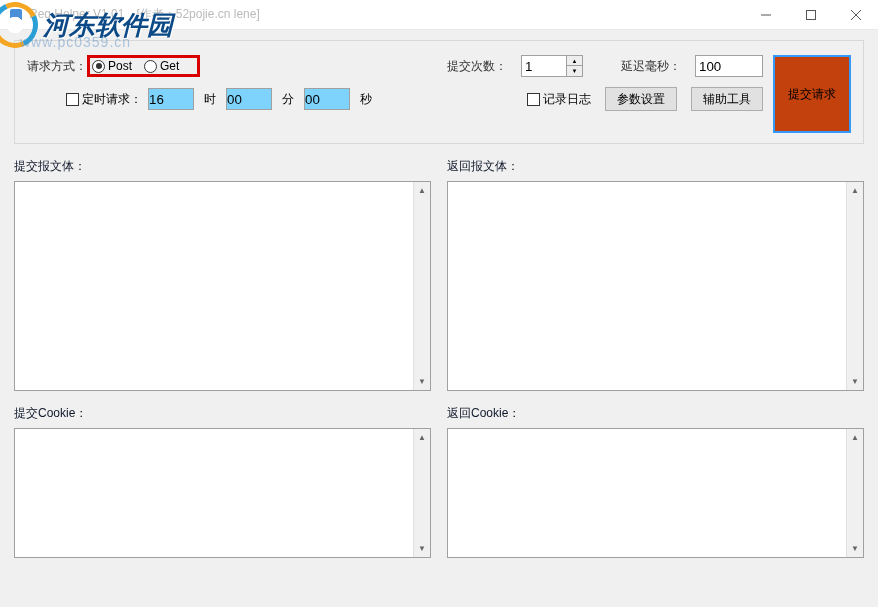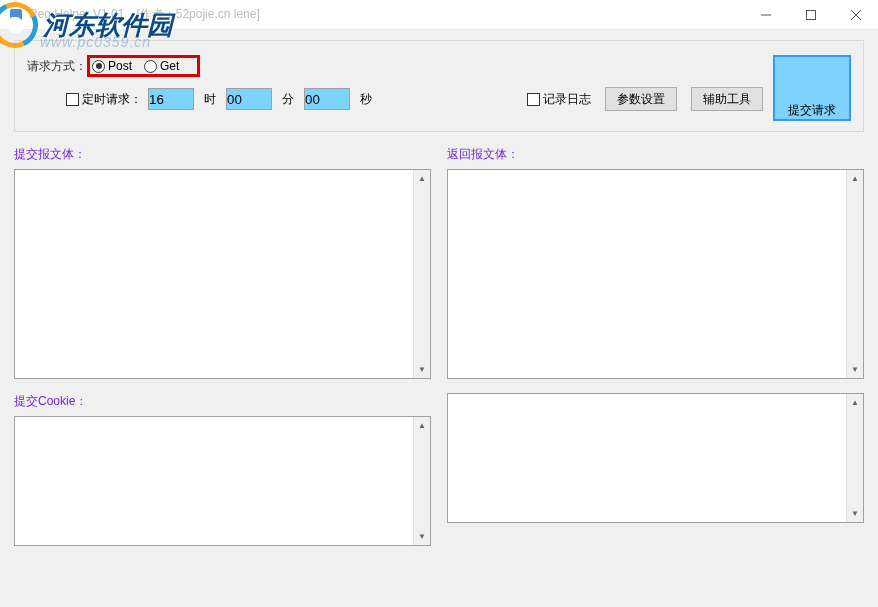--- a/index.html
+++ b/index.html
@@ -85,24 +85,23 @@
       font-size: 26px;
       font-weight: bold;
       color: #0c4a87;
       font-style: italic;
       text-shadow: 1px 1px 0 #fff;
       text-align: center;
     }
     .wm-text2 {
       position: absolute;
       top: 32px;
-      left: 48px;
+      left: 28px;
       font-size: 14px;
       color: rgba(100,150,200,0.5);
-      font-style: italic;
       letter-spacing: 1px;
     }
     .top-group {
       border: 1px solid #d8d8d8;
       padding: 14px 12px 10px 12px;
       background: #f0f0f0;
       margin-bottom: 14px;
     }
     .row {
       display: flex;
@@ -117,25 +116,25 @@
     .url-input {
       flex: 1;
       height: 22px;
       border: 1px solid #a0a0a0;
       background: #fff;
       padding: 0 4px;
       margin-right: 10px;
     }
     .submit-btn {
       width: 78px;
-      height: 66px;
+      height: 78px;
       border: 2px solid #3399ff;
-      background: #7dd3fc;
-      display: flex;
-      align-items: flex-end;
+      background: #c2410c;
+      display: flex;
+      align-items: center;
       justify-content: center;
       cursor: pointer;
       font-size: 12px;
     }
     .top-left {
       flex: 1;
     }
     .top-flex {
       display: flex;
       gap: 10px;
@@ -250,21 +249,21 @@
       display: flex;
       gap: 16px;
     }
     .col {
       flex: 1;
       display: flex;
       flex-direction: column;
     }
     .sec-label {
       margin-bottom: 6px;
-      color: #6d28d9;
+      color: #0f172a;
     }
     .textarea-box {
       border: 1px solid #a0a0a0;
       background: #fff;
       position: relative;
     }
     .body-box { height: 210px; margin-bottom: 14px; }
     .cookie-box { height: 130px; }
     .scrollbar {
       position: absolute;
@@ -332,20 +331,33 @@
           <span class="lbl">请求方式：</span>
           <div class="method-box">
             <span class="radio-wrap">
               <span class="radio checked"></span>
               <span>Post</span>
             </span>
             <span class="radio-wrap">
               <span class="radio"></span>
               <span>Get</span>
             </span>
+          </div>
+          <div class="row2-right">
+            <span class="lbl">提交次数：</span>
+            <span class="spinner">
+              <input value="1" style="">
+              <span class="spinner-btns">
+                <span class="sp-btn">▲</span>
+                <span class="sp-btn">▼</span>
+              </span>
+            </span>
+            <span style="width:10px"></span>
+            <span class="lbl">延迟毫秒：</span>
+            <input class="num-input" style="width: 68px;" value="100">
           </div>
         </div>
         <div class="row">
           <div class="row3-controls">
             <span class="check-wrap">
               <span class="checkbox"></span>
               <span>定时请求：</span>
             </span>
             <input class="small-input" value="16" style="">
             <span class="gap-label">时</span>
@@ -391,20 +403,21 @@
     </div>
     <div class="col">
       <div class="sec-label">返回报文体：</div>
       <div class="textarea-box body-box">
         <div class="scrollbar">
           <div class="sb-arrow">▲</div>
           <div class="sb-track"></div>
           <div class="sb-arrow">▼</div>
         </div>
       </div>
+      <div class="sec-label">返回Cookie：</div>
       <div class="textarea-box cookie-box">
         <div class="scrollbar">
           <div class="sb-arrow">▲</div>
           <div class="sb-track"></div>
           <div class="sb-arrow">▼</div>
         </div>
       </div>
     </div>
   </div>
 </div>

